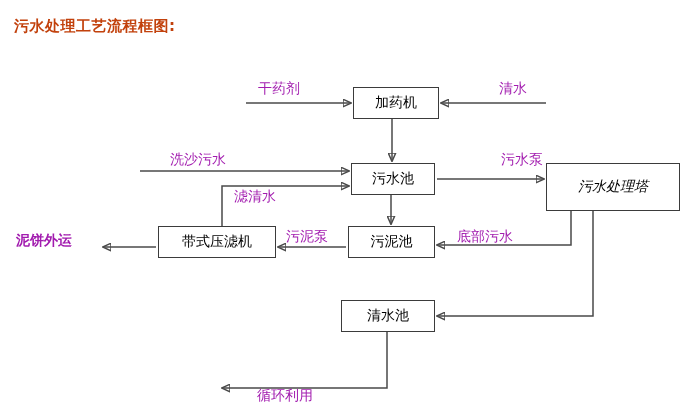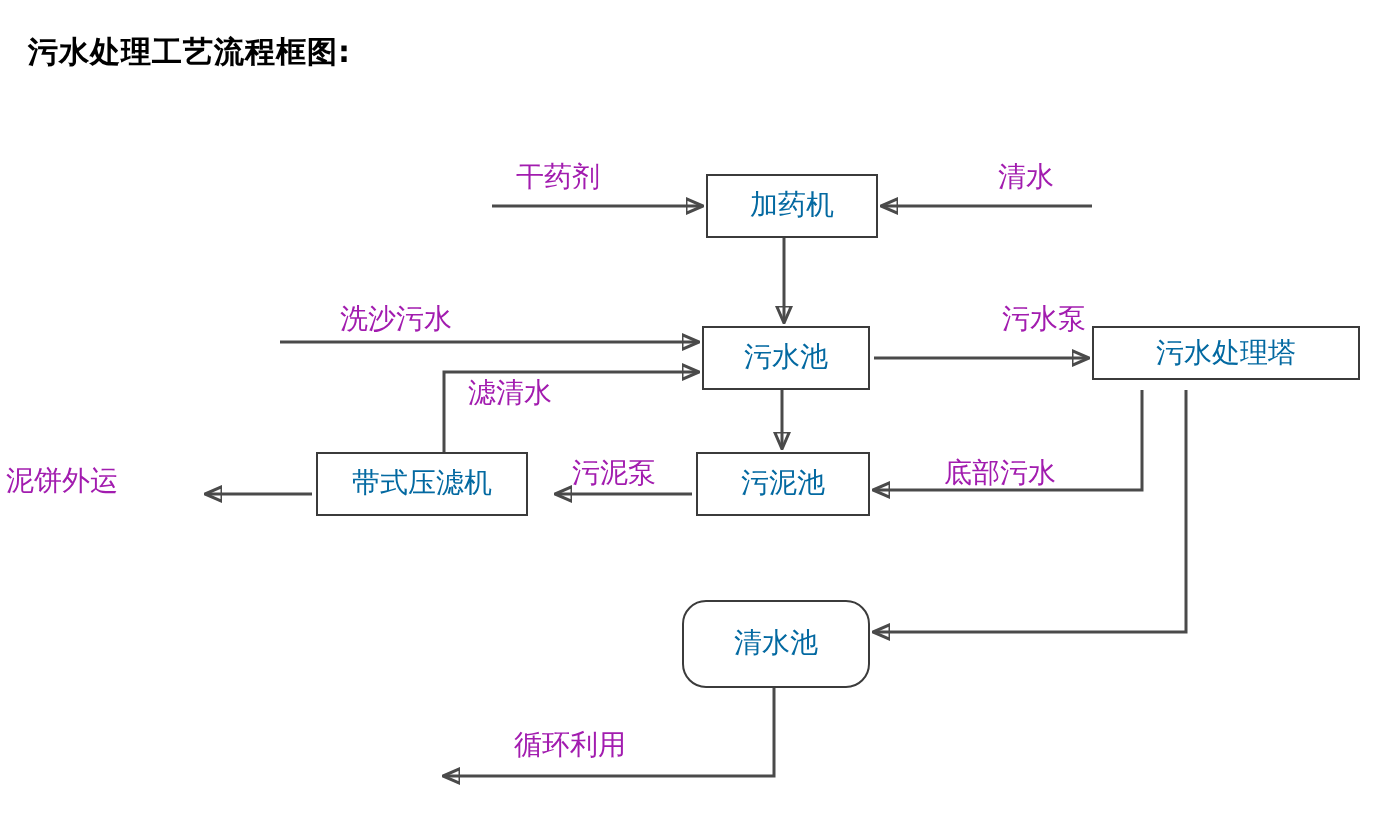--- a/index.html
+++ b/index.html
@@ -14,34 +14,34 @@
     background: #ffffff;
     font-family: "DejaVu Sans", "Liberation Sans", sans-serif;
     overflow: hidden;
   }
   #title {
     position: absolute;
     left: 14px;
     top: 17px;
     font-size: 15px;
     font-weight: bold;
-    color: #000000;
+    color: #c2410c;
     letter-spacing: 0.5px;
     white-space: nowrap;
   }
   .node {
     position: absolute;
     box-sizing: border-box;
     border: 1.6px solid #3b3b3b;
     background: #ffffff;
     display: flex;
     align-items: center;
     justify-content: center;
     font-size: 14px;
-    color: #0369a1;
+    color: #000000;
     white-space: nowrap;
     z-index: 5;
   }
   .edge-label {
     position: absolute;
     font-size: 14px;
     color: #a21caf;
     white-space: nowrap;
     z-index: 6;
   }
@@ -99,47 +99,47 @@
   </svg>
 
   <div class="node" style="left:353px; top:87px; width:86px; height:32px;">
     <span>加药机</span>
   </div>
 
   <div class="node" style="left:351px; top:163px; width:84px; height:32px;">
     <span>污水池</span>
   </div>
 
-  <div class="node" style="left:546px; top:163px; width:134px; height:27px;">
+  <div class="node" style="left:546px; top:163px; width:134px; height:48px;font-style:italic;">
     <span>污水处理塔</span>
   </div>
 
-  <div class="node" style="left:158px; top:226px; width:106px; height:32px;">
+  <div class="node" style="left:158px; top:226px; width:118px; height:32px;">
     <span>带式压滤机</span>
   </div>
 
   <div class="node" style="left:348px; top:226px; width:87px; height:32px;">
     <span>污泥池</span>
   </div>
 
-  <div class="node" style="left:341px; top:300px; width:94px; height:44px;border-radius:12px;">
+  <div class="node" style="left:341px; top:300px; width:94px; height:32px;">
     <span>清水池</span>
   </div>
 
   <div class="edge-label" style="left:258px; top:80px;">干药剂</div>
 
   <div class="edge-label" style="left:479px; top:80px;margin-left:20px;">清水</div>
 
   <div class="edge-label" style="left:170px; top:151px;font-family:Liberation Mono, monospace;">洗沙污水</div>
 
   <div class="edge-label" style="left:457px; top:151px;margin-left:44px;">污水泵</div>
 
   <div class="edge-label" style="left:234px; top:188px;">滤清水</div>
 
-  <div class="edge-label" style="left:3px; top:232px;">泥饼外运</div>
+  <div class="edge-label" style="left:16px; top:232px;font-weight:bold;">泥饼外运</div>
 
   <div class="edge-label" style="left:286px; top:228px;font-family:Liberation Serif, serif;">污泥泵</div>
 
-  <div class="edge-label" style="left:472px; top:228px;">底部污水</div>
+  <div class="edge-label" style="left:457px; top:228px;">底部污水</div>
 
-  <div class="edge-label" style="left:257px; top:364px;">循环利用</div>
+  <div class="edge-label" style="left:257px; top:387px;">循环利用</div>
 
 </div>
 
 </body></html>

